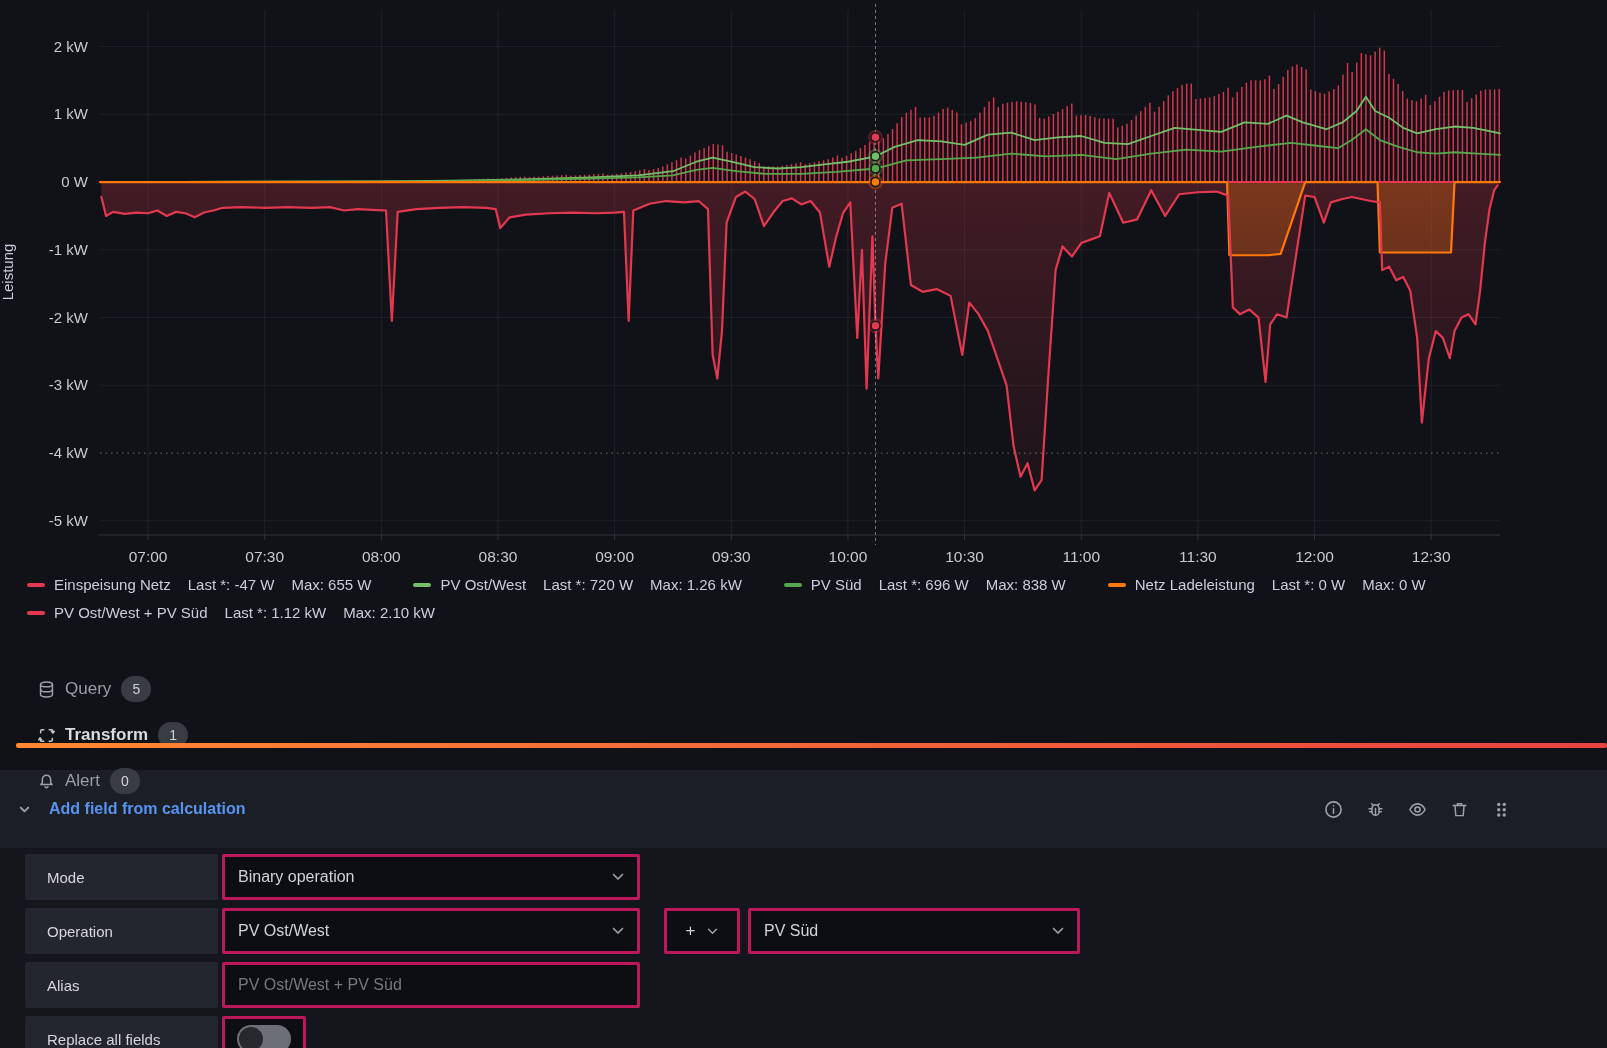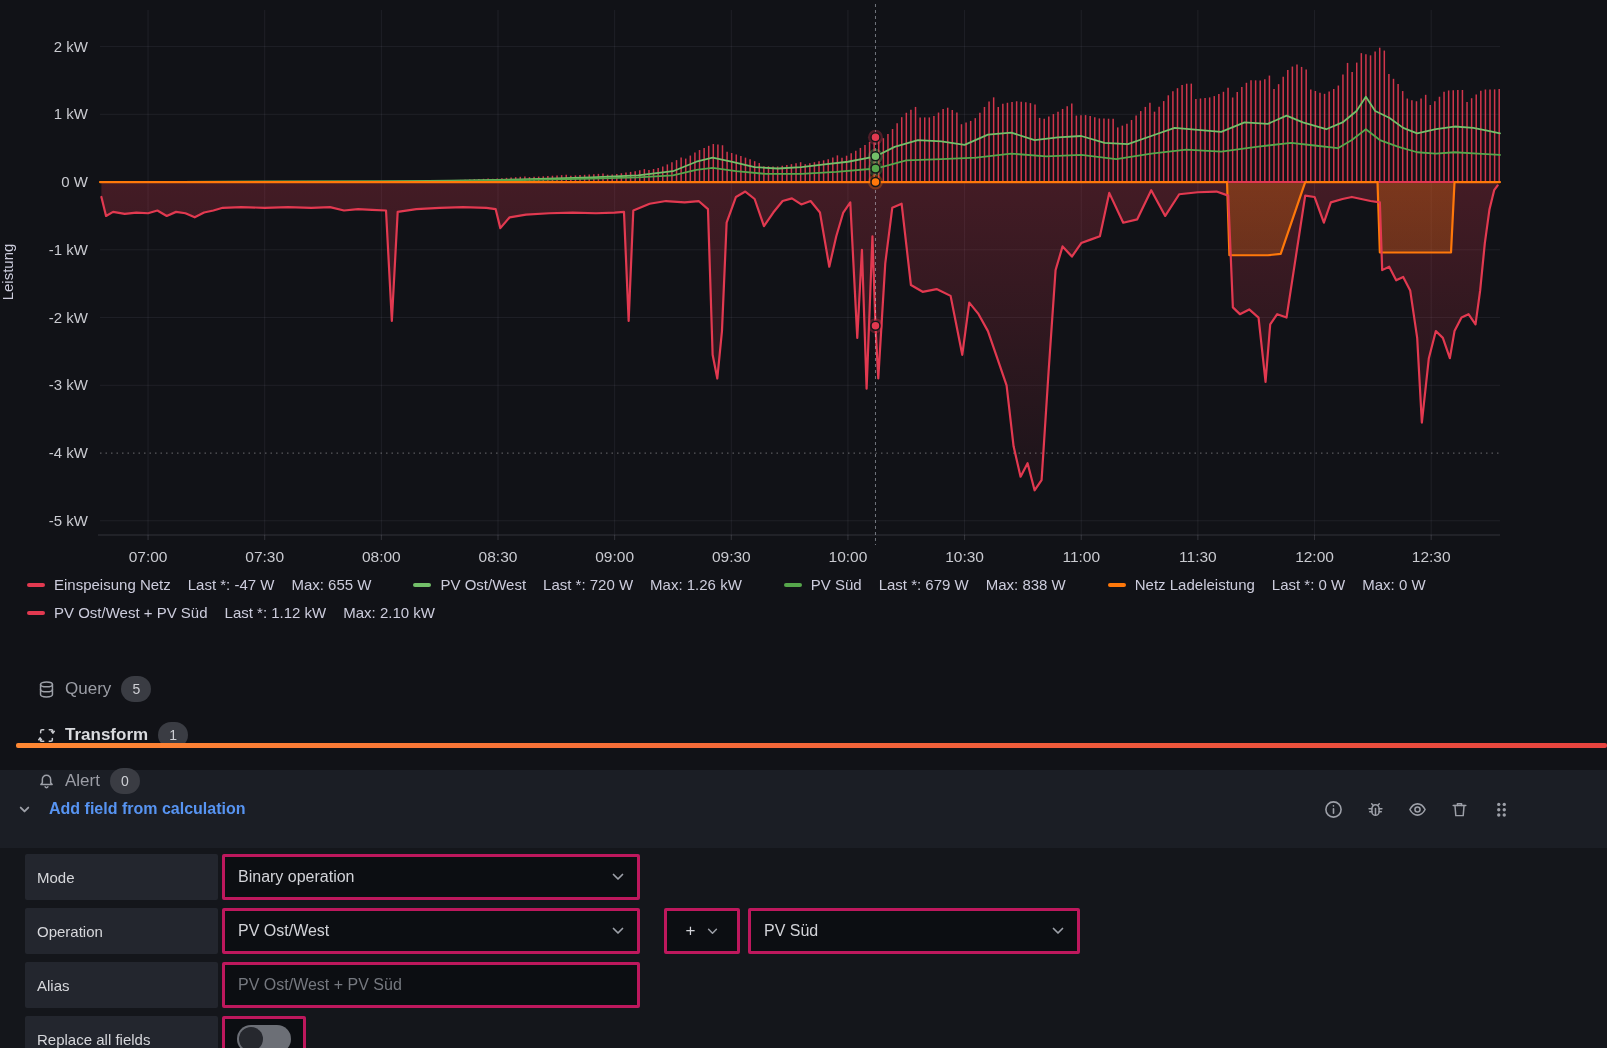--- a/index.html
+++ b/index.html
@@ -33,21 +33,21 @@
   .editor{margin-top:23px;background:#14161b;height:278px;}
   .t-header{height:50px;background:#1b1e25;display:flex;align-items:center;padding:14px 18px;cursor:pointer;}
   .t-chev{display:inline-flex;color:#9da0a8;}
   .t-title{color:#5794f2;font-weight:700;font-size:16px;margin-left:18px;}
   .t-actions{margin-left:auto;display:flex;align-items:center;gap:23px;padding-right:78px;}
   .iconbtn{background:none;border:none;padding:0;color:#9da0a8;display:inline-flex;cursor:pointer;}
 
   .form{padding:6px 0 0 25px;}
   .frow{display:flex;align-items:stretch;height:46px;margin-bottom:8px;}
   .flabel{width:193px;flex:none;background:#23262e;color:#d6d7db;font-size:15px;display:flex;align-items:center;
-       padding-left:12px;box-sizing:border-box;border-radius:2px;}
+       padding-left:22px;box-sizing:border-box;border-radius:2px;}
   .select,.alias-input,.opbox,.togglebox{box-sizing:border-box;background:#0c0e12;border:3px solid #be185d;border-radius:2px;}
   .select{width:418px;margin-left:4px;display:flex;align-items:center;padding:0 13px;color:#d2d3d8;font-size:16px;cursor:pointer;}
   .select .chev{margin-left:auto;display:inline-flex;color:#9da0a8;}
   .select.right-select{width:332px;margin-left:8px;}
   .opbox{width:76px;margin-left:24px;display:flex;align-items:center;justify-content:center;gap:12px;
        color:#d2d3d8;font-size:17px;cursor:pointer;}
   .opbox .chev{display:inline-flex;color:#9da0a8;}
   .alias-input{width:418px;margin-left:4px;color:#d2d3d8;font-size:16px;padding:0 13px;font-family:inherit;outline:none;}
   .alias-input::placeholder{color:#75787f;opacity:1;}
   .togglebox{width:84px;margin-left:4px;display:flex;align-items:center;justify-content:center;}
@@ -393,21 +393,21 @@
           </div>
           <div class="legend-item">
             <span class="legend-swatch" style="background: rgb(115, 191, 105);"></span>
             <span class="legend-name">PV Ost/West</span>
             <span class="legend-stat">Last *: 720 W</span>
             <span class="legend-stat">Max: 1.26 kW</span>
           </div>
           <div class="legend-item">
             <span class="legend-swatch" style="background: rgb(86, 166, 75);"></span>
             <span class="legend-name">PV Süd</span>
-            <span class="legend-stat">Last *: 679 W</span>
+            <span class="legend-stat">Last *: 696 W</span>
             <span class="legend-stat">Max: 838 W</span>
           </div>
           <div class="legend-item">
             <span class="legend-swatch" style="background: rgb(255, 120, 10);"></span>
             <span class="legend-name">Netz Ladeleistung</span>
             <span class="legend-stat">Last *: 0 W</span>
             <span class="legend-stat">Max: 0 W</span>
           </div>
         </div>
         <div class="legend-row">

